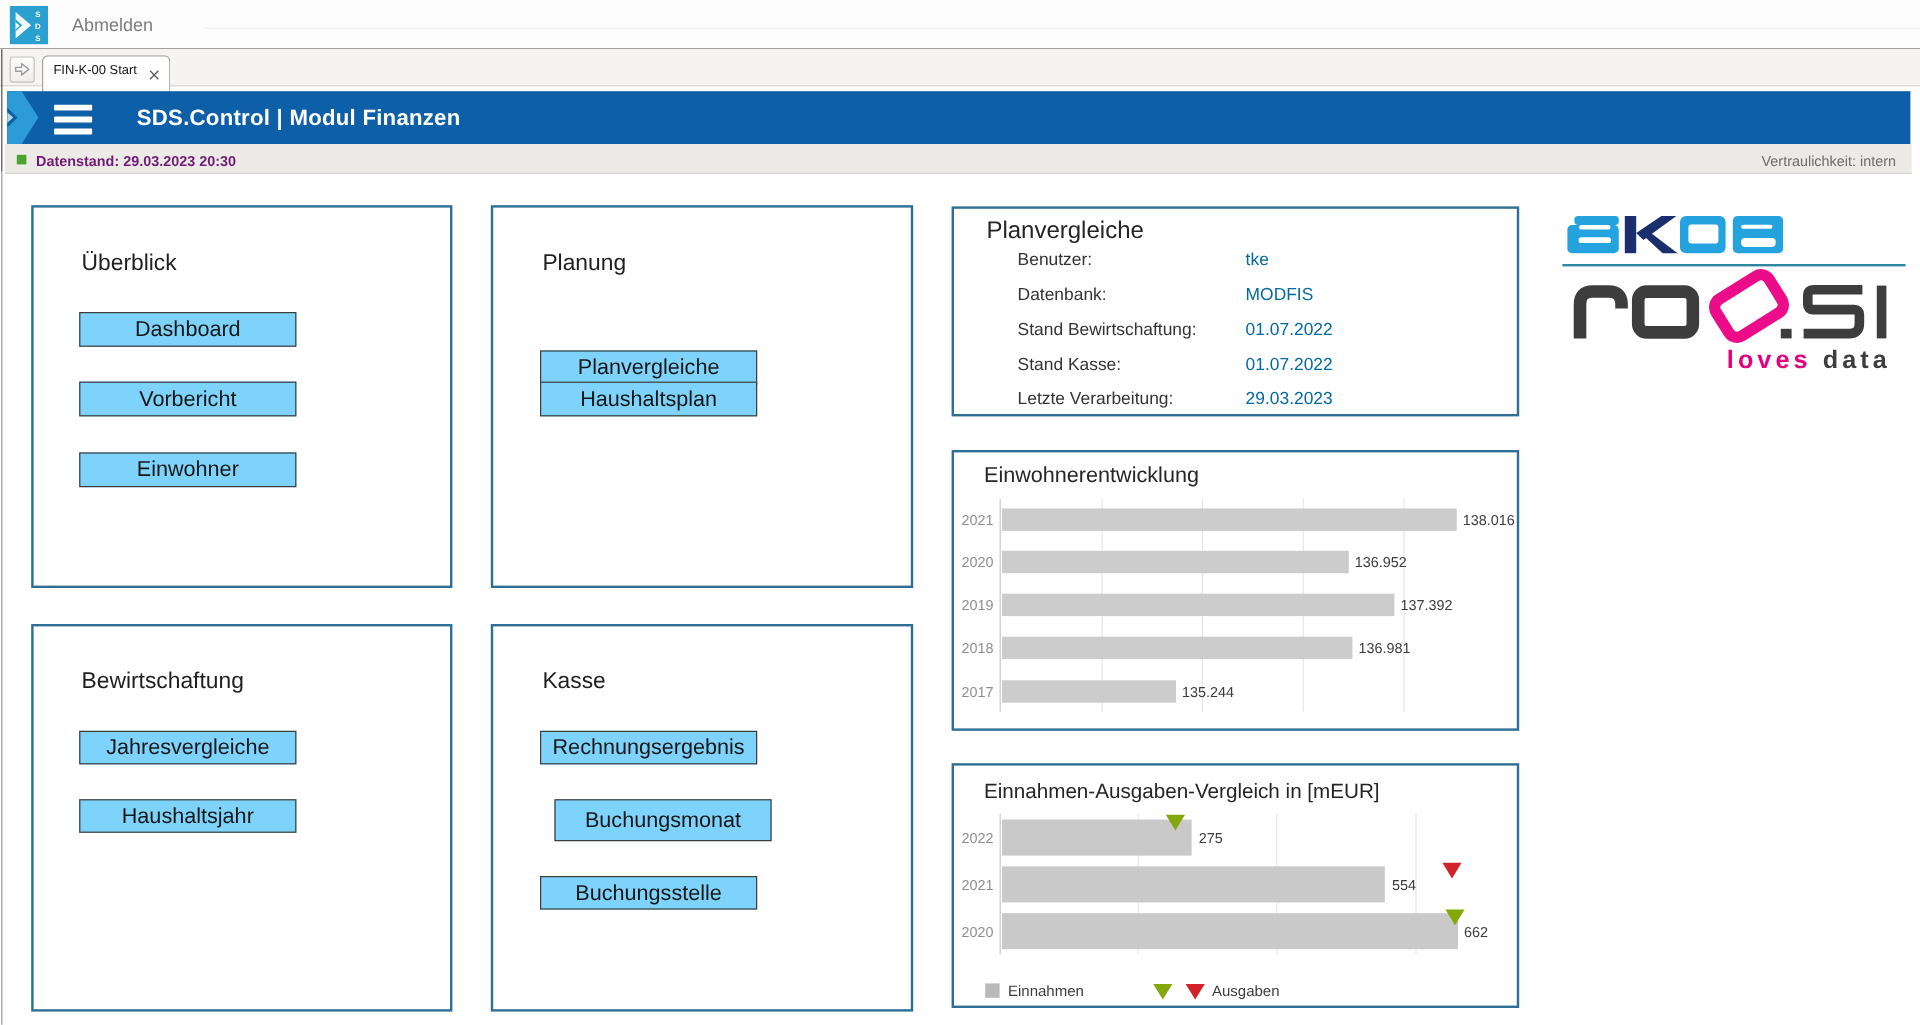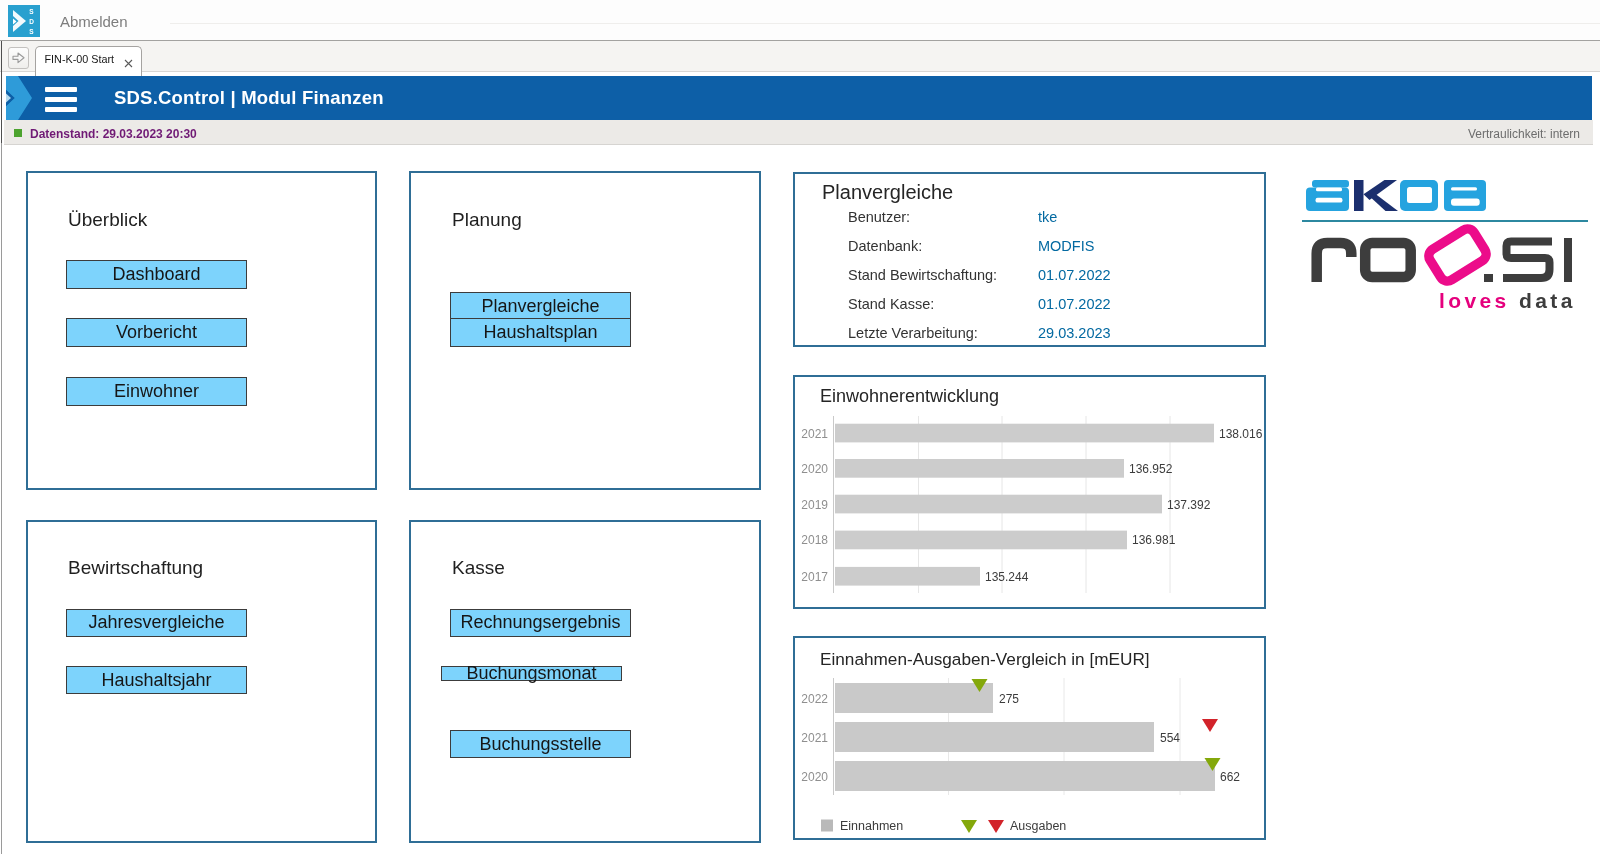--- a/index.html
+++ b/index.html
@@ -71,21 +71,21 @@
 <div class="abs" style="left:452px;top:556.5px;font-size:19px;color:#1f1f1f;">Kasse</div>
 
 <div class="btn abs" style="left:66px;top:260px;width:181px;height:29px;">Dashboard</div>
 <div class="btn abs" style="left:66px;top:318px;width:181px;height:29px;">Vorbericht</div>
 <div class="btn abs" style="left:66px;top:376.5px;width:181px;height:29px;">Einwohner</div>
 <div class="btn abs" style="left:450px;top:260px;width:181px;height:29px;margin-top:32px;">Planvergleiche</div>
 <div class="btn abs" style="left:450px;top:318px;width:181px;height:29px;">Haushaltsplan</div>
 <div class="btn abs" style="left:66px;top:608.5px;width:181px;height:28px;">Jahresvergleiche</div>
 <div class="btn abs" style="left:66px;top:666px;width:181px;height:28px;">Haushaltsjahr</div>
 <div class="btn abs" style="left:450px;top:608.5px;width:181px;height:28px;">Rechnungsergebnis</div>
-<div class="btn abs" style="left:441px;top:666px;width:181px;height:15px;">Buchungsmonat</div>
+<div class="btn abs" style="left:462px;top:666px;width:181px;height:35px;">Buchungsmonat</div>
 <div class="btn abs" style="left:450px;top:730px;width:181px;height:28px;">Buchungsstelle</div>
 <style>
 .btn{background:#7dd3fc;border:1.6px solid #3c3c3c;box-sizing:border-box;
      display:flex;align-items:center;justify-content:center;
      font-size:18px;color:#161616;}
 </style>
 
 <div class="abs" style="left:793px;top:172px;width:473px;height:175px;border:2px solid #2f6e96;box-sizing:border-box;"></div>
 <div class="abs" style="left:822px;top:181px;font-size:20px;color:#252525;">Planvergleiche</div>
 <div class="abs" style="left:848px;top:203px;font-size:14.5px;color:#333333;line-height:28.9px;">

